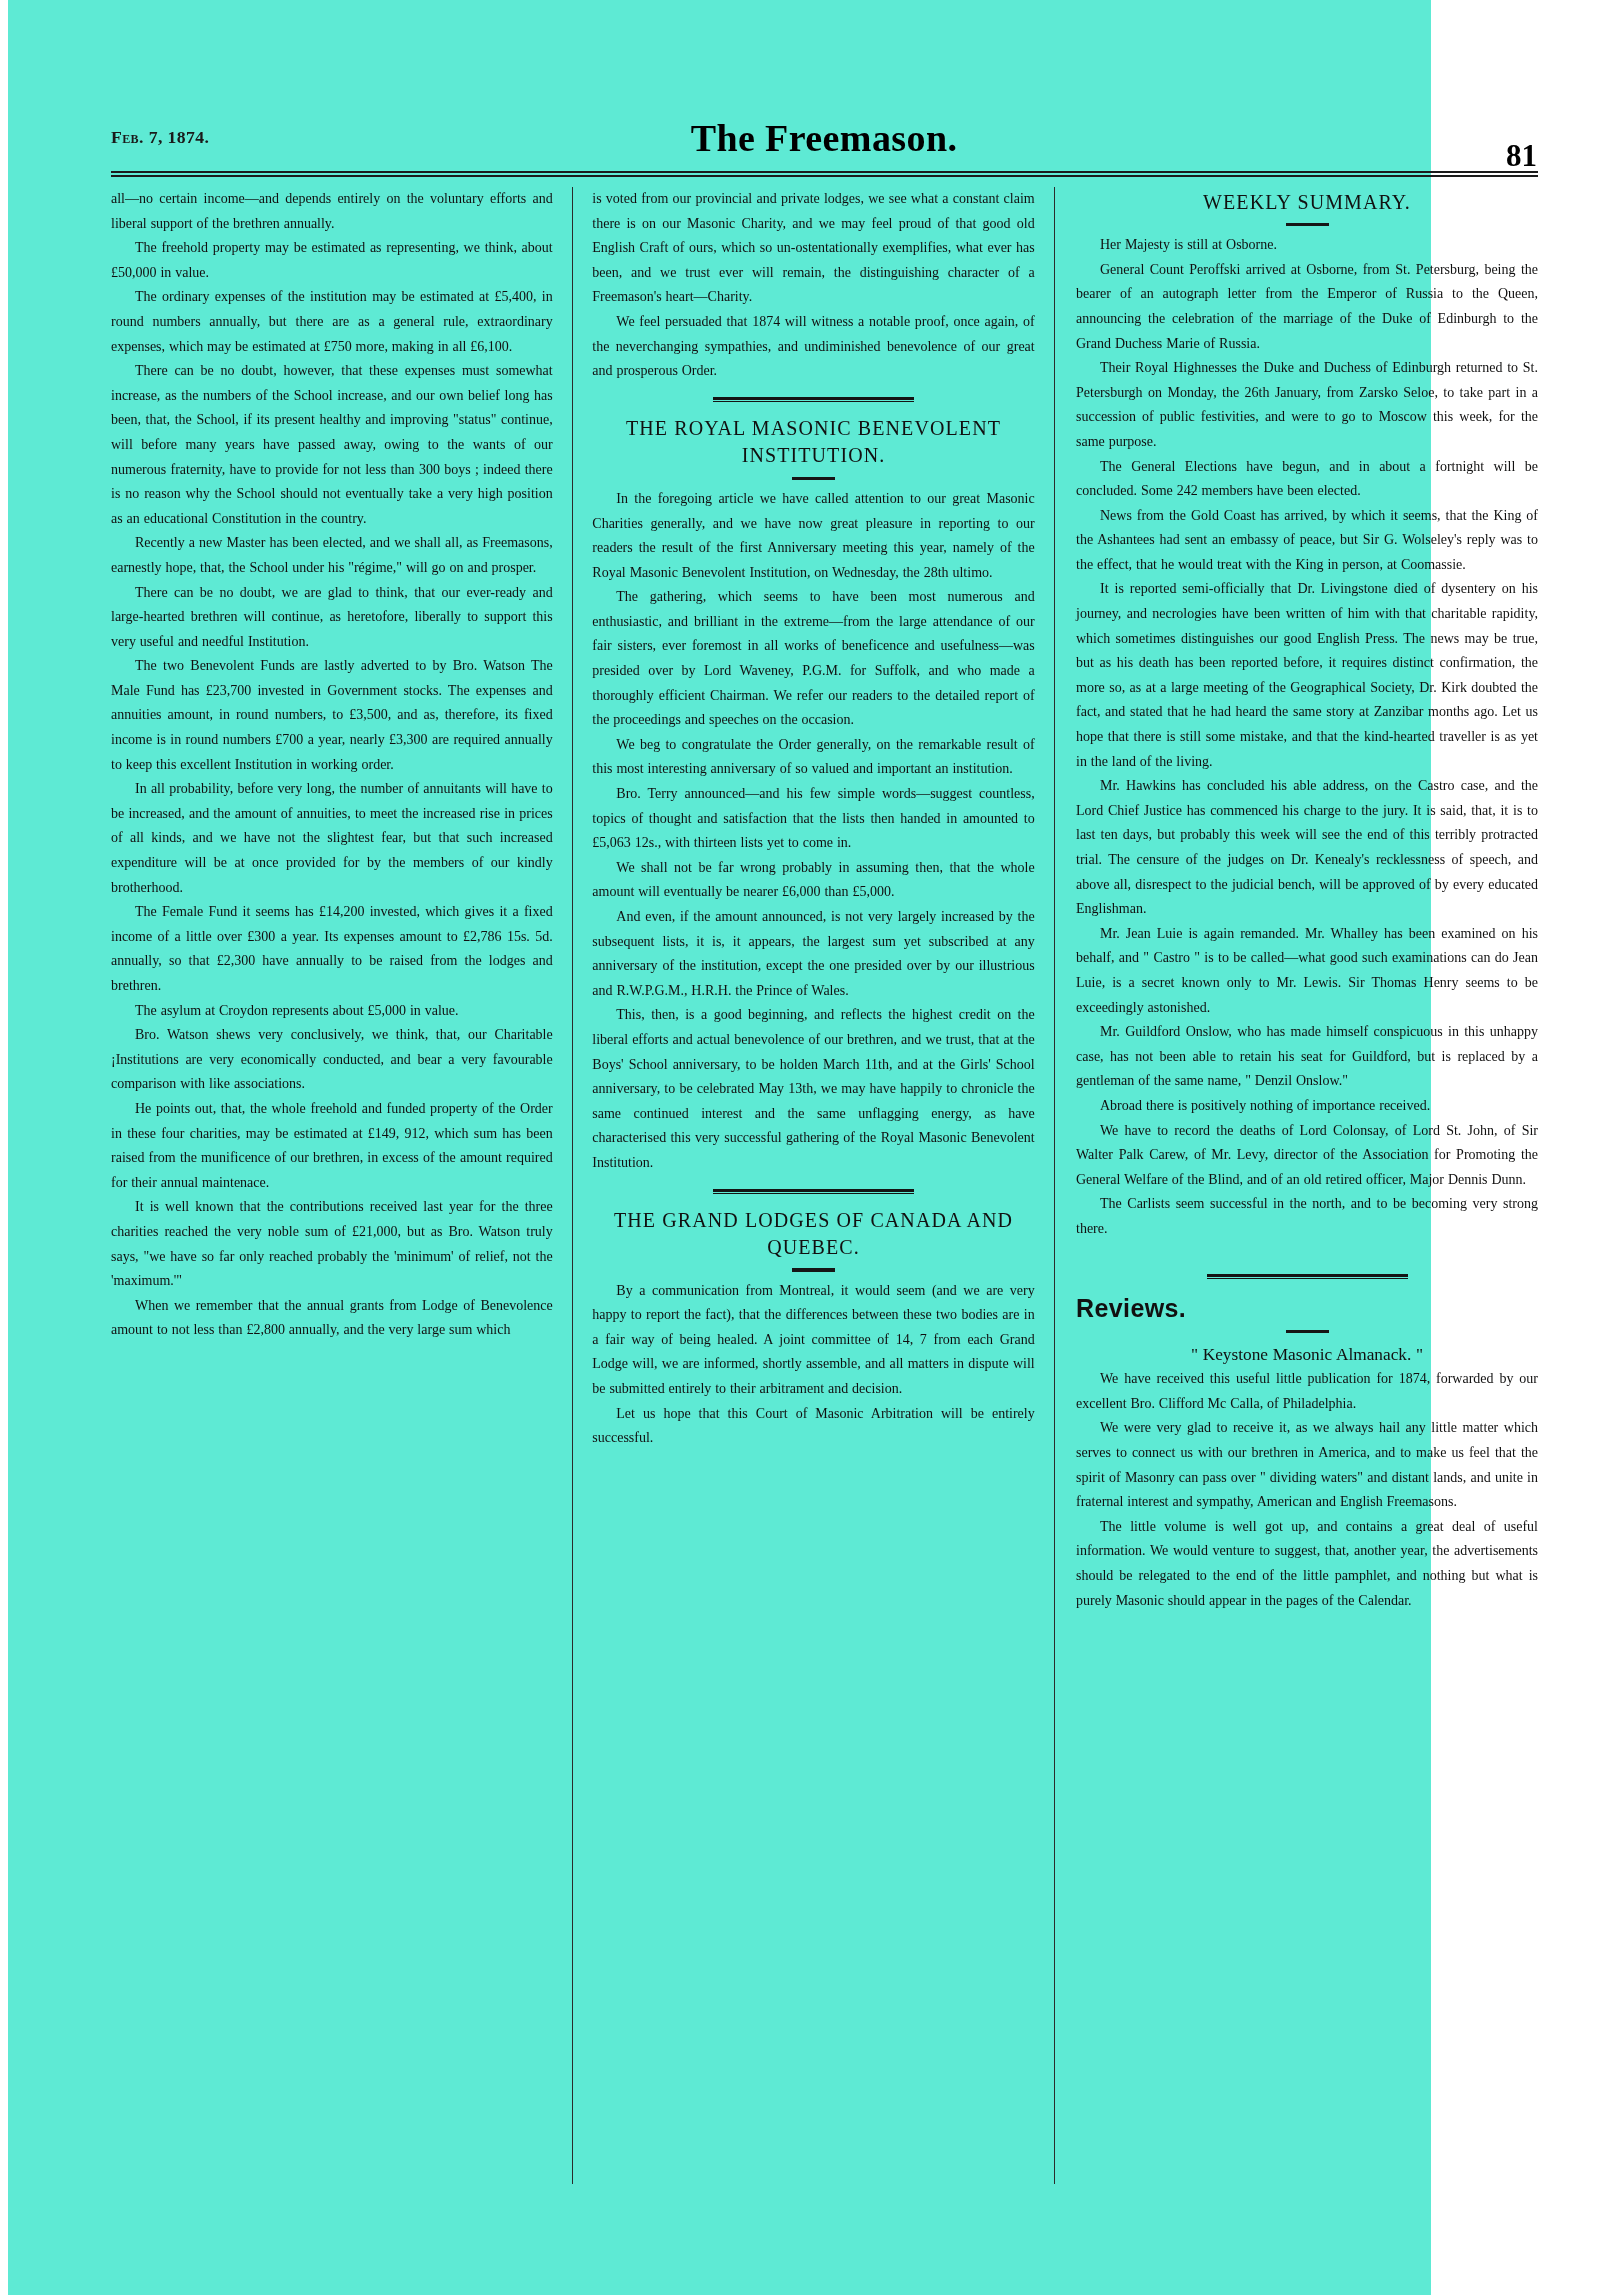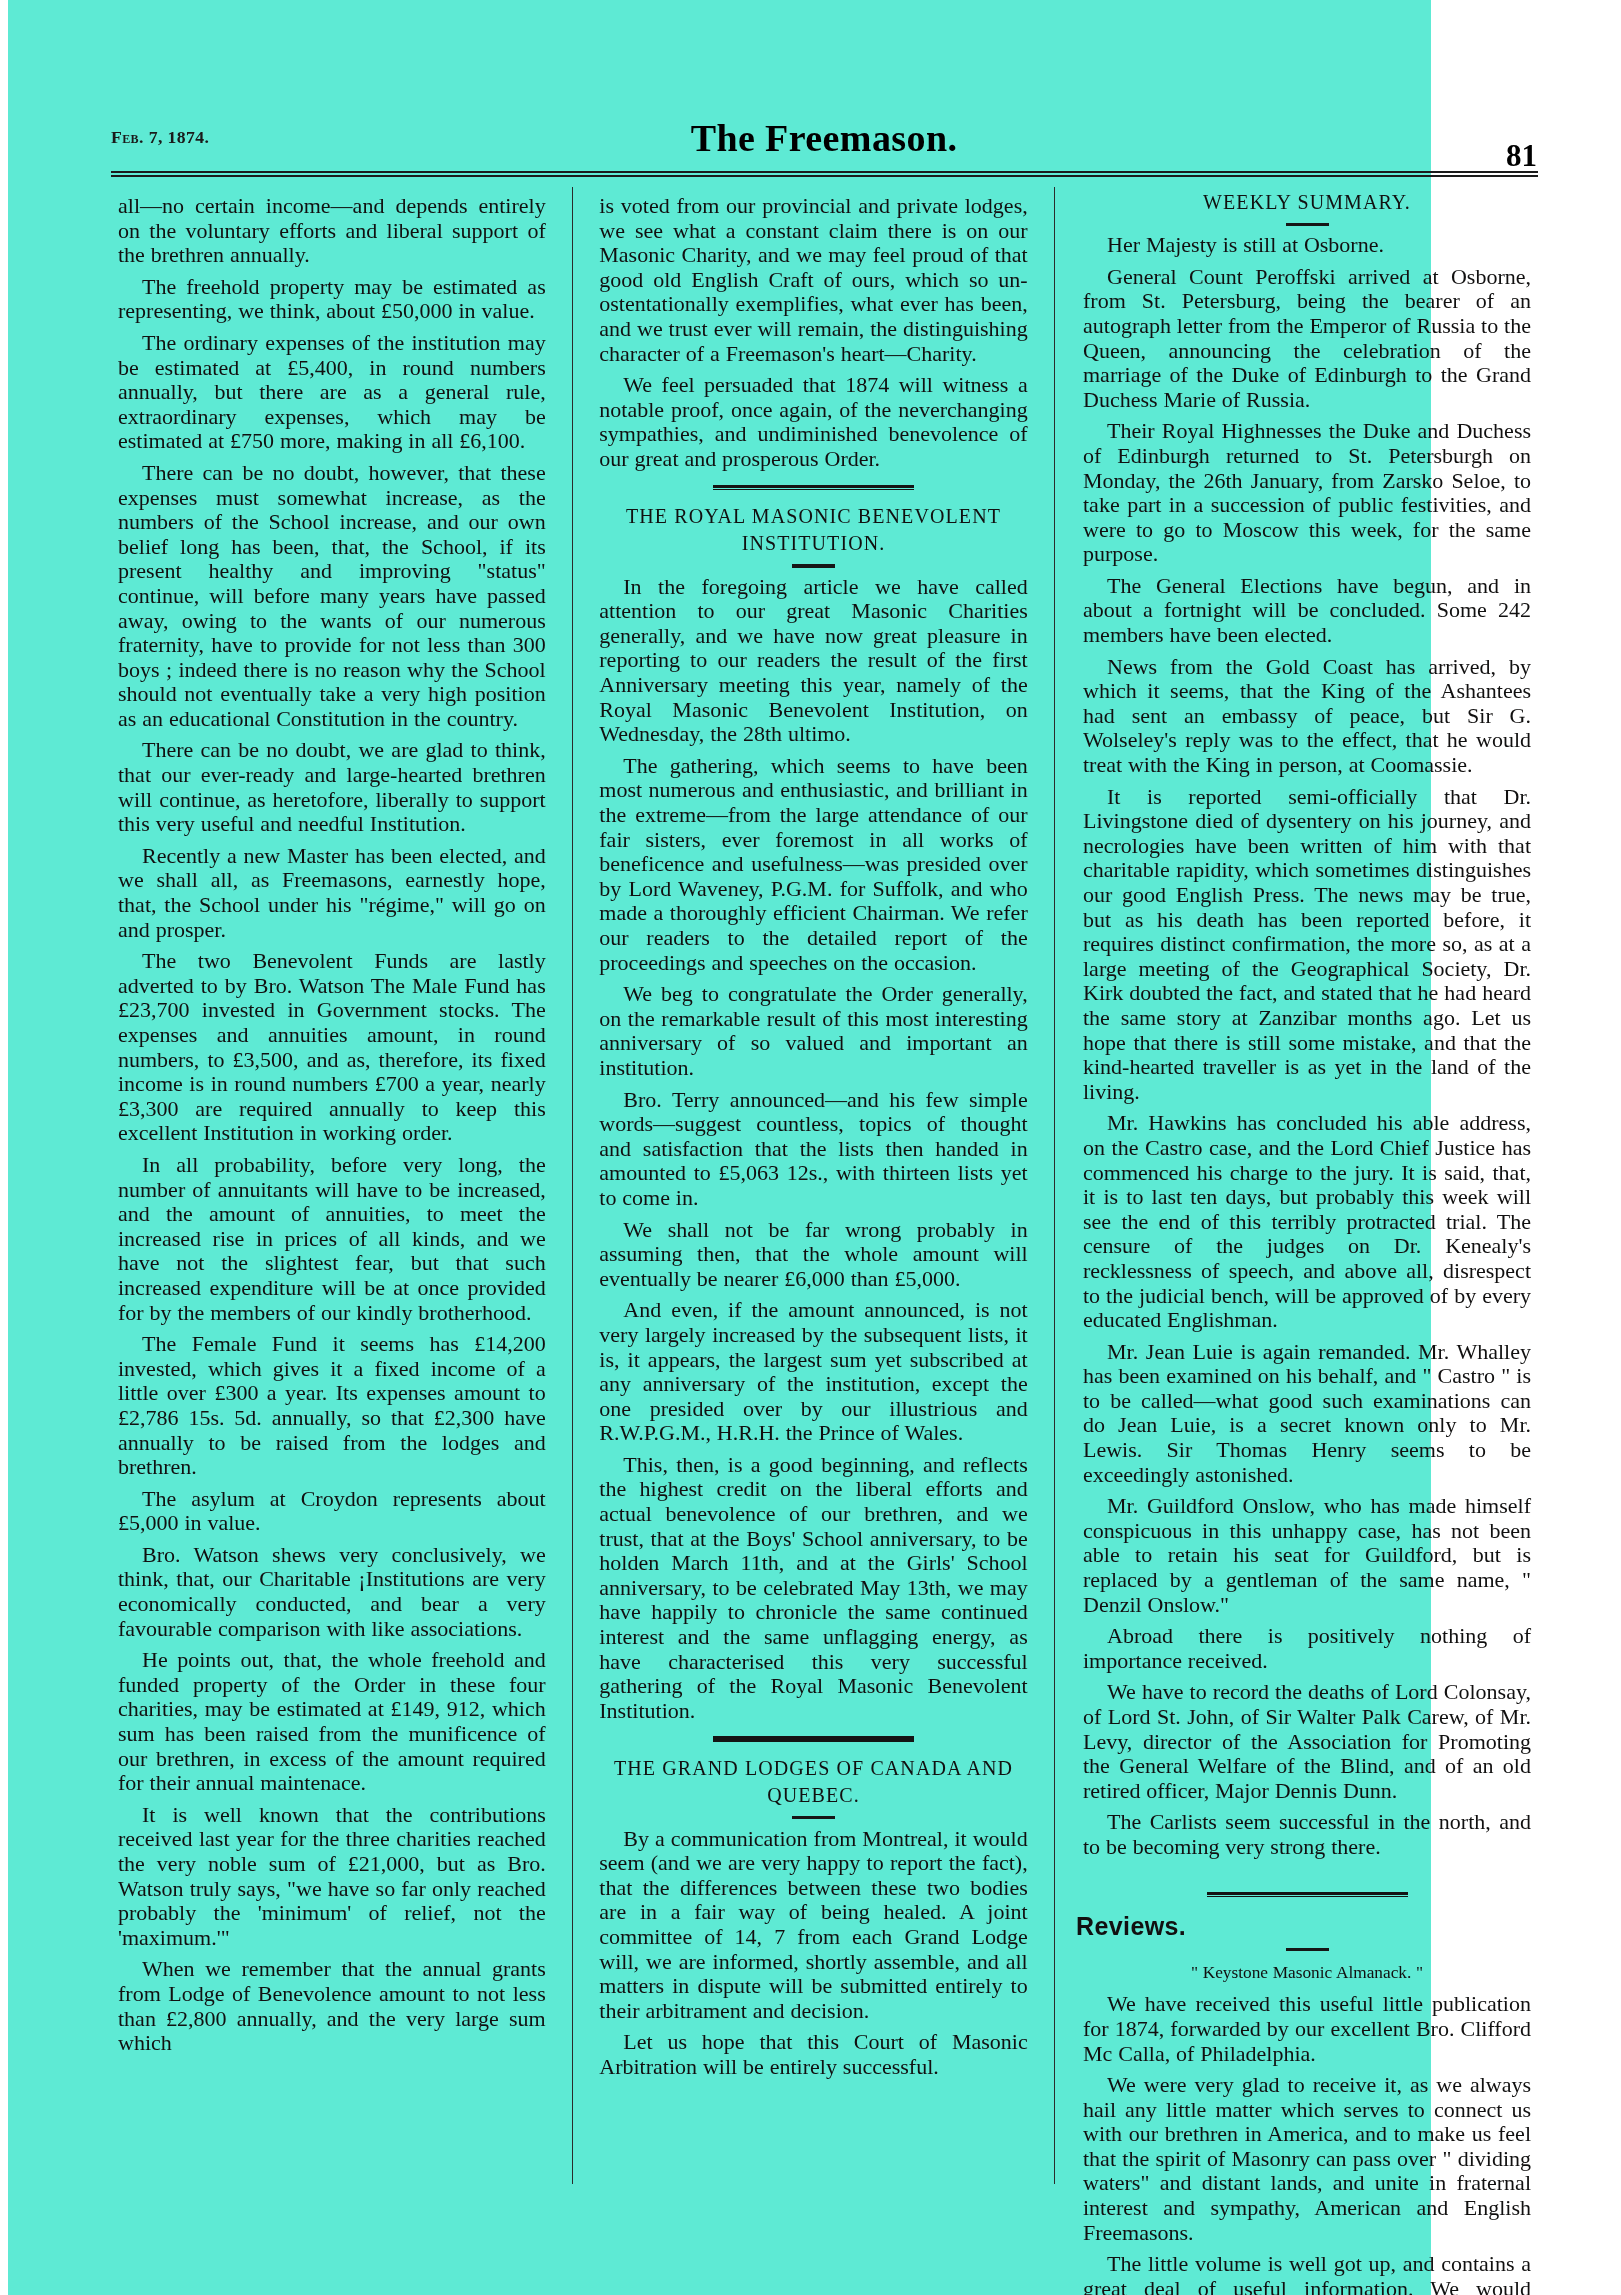--- a/index.html
+++ b/index.html
@@ -94,22 +94,22 @@
   .col2 {
     width: 483px;
     padding-left: 19.3px;
     padding-right: 19.3px;
     border-left: 1.6px solid #2b2b2b;
     border-right: 1.6px solid #2b2b2b;
   }
   .col3 { width: 483px; padding-left: 21px; }
 
   p {
-    margin: 7px;
-    font-size: 22px;
+    margin: 0;
+    font-size: 14px;
     line-height: 24.6px;
     text-align: justify;
     text-indent: 24px;
     -webkit-hyphens: none;
     hyphens: none;
     word-spacing: 0.4px;
   }
   p.noindent { text-indent: 0; }
 
   h2.section-head {
@@ -170,22 +170,22 @@
   </div>
   <div class="rule-double"></div>
 
   <div class="cols">
 
     <div class="col col1">
       <p class="noindent">all—no certain income—and depends entirely on the voluntary efforts and liberal support of the brethren annually.</p>
       <p>The freehold property may be estimated as representing, we think, about £50,000 in value.</p>
       <p>The ordinary expenses of the institution may be estimated at £5,400, in round numbers annually, but there are as a general rule, extraordinary expenses, which may be estimated at £750 more, making in all £6,100.</p>
       <p>There can be no doubt, however, that these expenses must somewhat increase, as the numbers of the School increase, and our own belief long has been, that, the School, if its present healthy and improving "status" continue, will before many years have passed away, owing to the wants of our numerous fraternity, have to provide for not less than 300 boys ; indeed there is no reason why the School should not eventually take a very high position as an educational Constitution in the country.</p>
+      <p>Recently a new Master has been elected, and we shall all, as Freemasons, earnestly hope, that, the School under his "régime," will go on and prosper.</p>
       <p>There can be no doubt, we are glad to think, that our ever-ready and large-hearted brethren will continue, as heretofore, liberally to support this very useful and needful Institution.</p>
-      <p>Recently a new Master has been elected, and we shall all, as Freemasons, earnestly hope, that, the School under his "régime," will go on and prosper.</p>
       <p>The two Benevolent Funds are lastly adverted to by Bro. Watson  The Male Fund has £23,700 invested in Government stocks. The expenses and annuities amount, in round numbers, to £3,500, and as, therefore, its fixed income is in round numbers £700 a year, nearly £3,300 are required annually to keep this excellent Institution in working order.</p>
       <p>In all probability, before very long, the number of annuitants will have to be increased, and the amount of annuities, to meet the increased rise in prices of all kinds, and we have not the slightest fear, but that such increased expenditure will be at once provided for by the members of our kindly brotherhood.</p>
       <p>The Female Fund it seems has £14,200 invested, which gives it a fixed income of a little over £300 a year.  Its expenses amount to £2,786 15s. 5d. annually, so that £2,300 have annually to be raised from the lodges and brethren.</p>
       <p>The asylum at Croydon represents about £5,000 in value.</p>
       <p>Bro. Watson shews very conclusively, we think, that, our Charitable ¡Institutions are very economically conducted, and bear a very favourable comparison with like associations.</p>
       <p>He points out, that, the whole freehold and funded property of the Order in these four charities, may be estimated at £149, 912, which sum has been raised from the munificence of our brethren, in excess of the amount required for their annual maintenace.</p>
       <p>It is well known that the contributions received last year for the three charities reached the very noble sum of £21,000, but as Bro. Watson truly says, "we have so far only reached probably the 'minimum' of relief, not the 'maximum.'"</p>
       <p>When we remember that the annual grants from Lodge of Benevolence amount to not less than £2,800 annually, and the very large sum which</p>
     </div>
 

